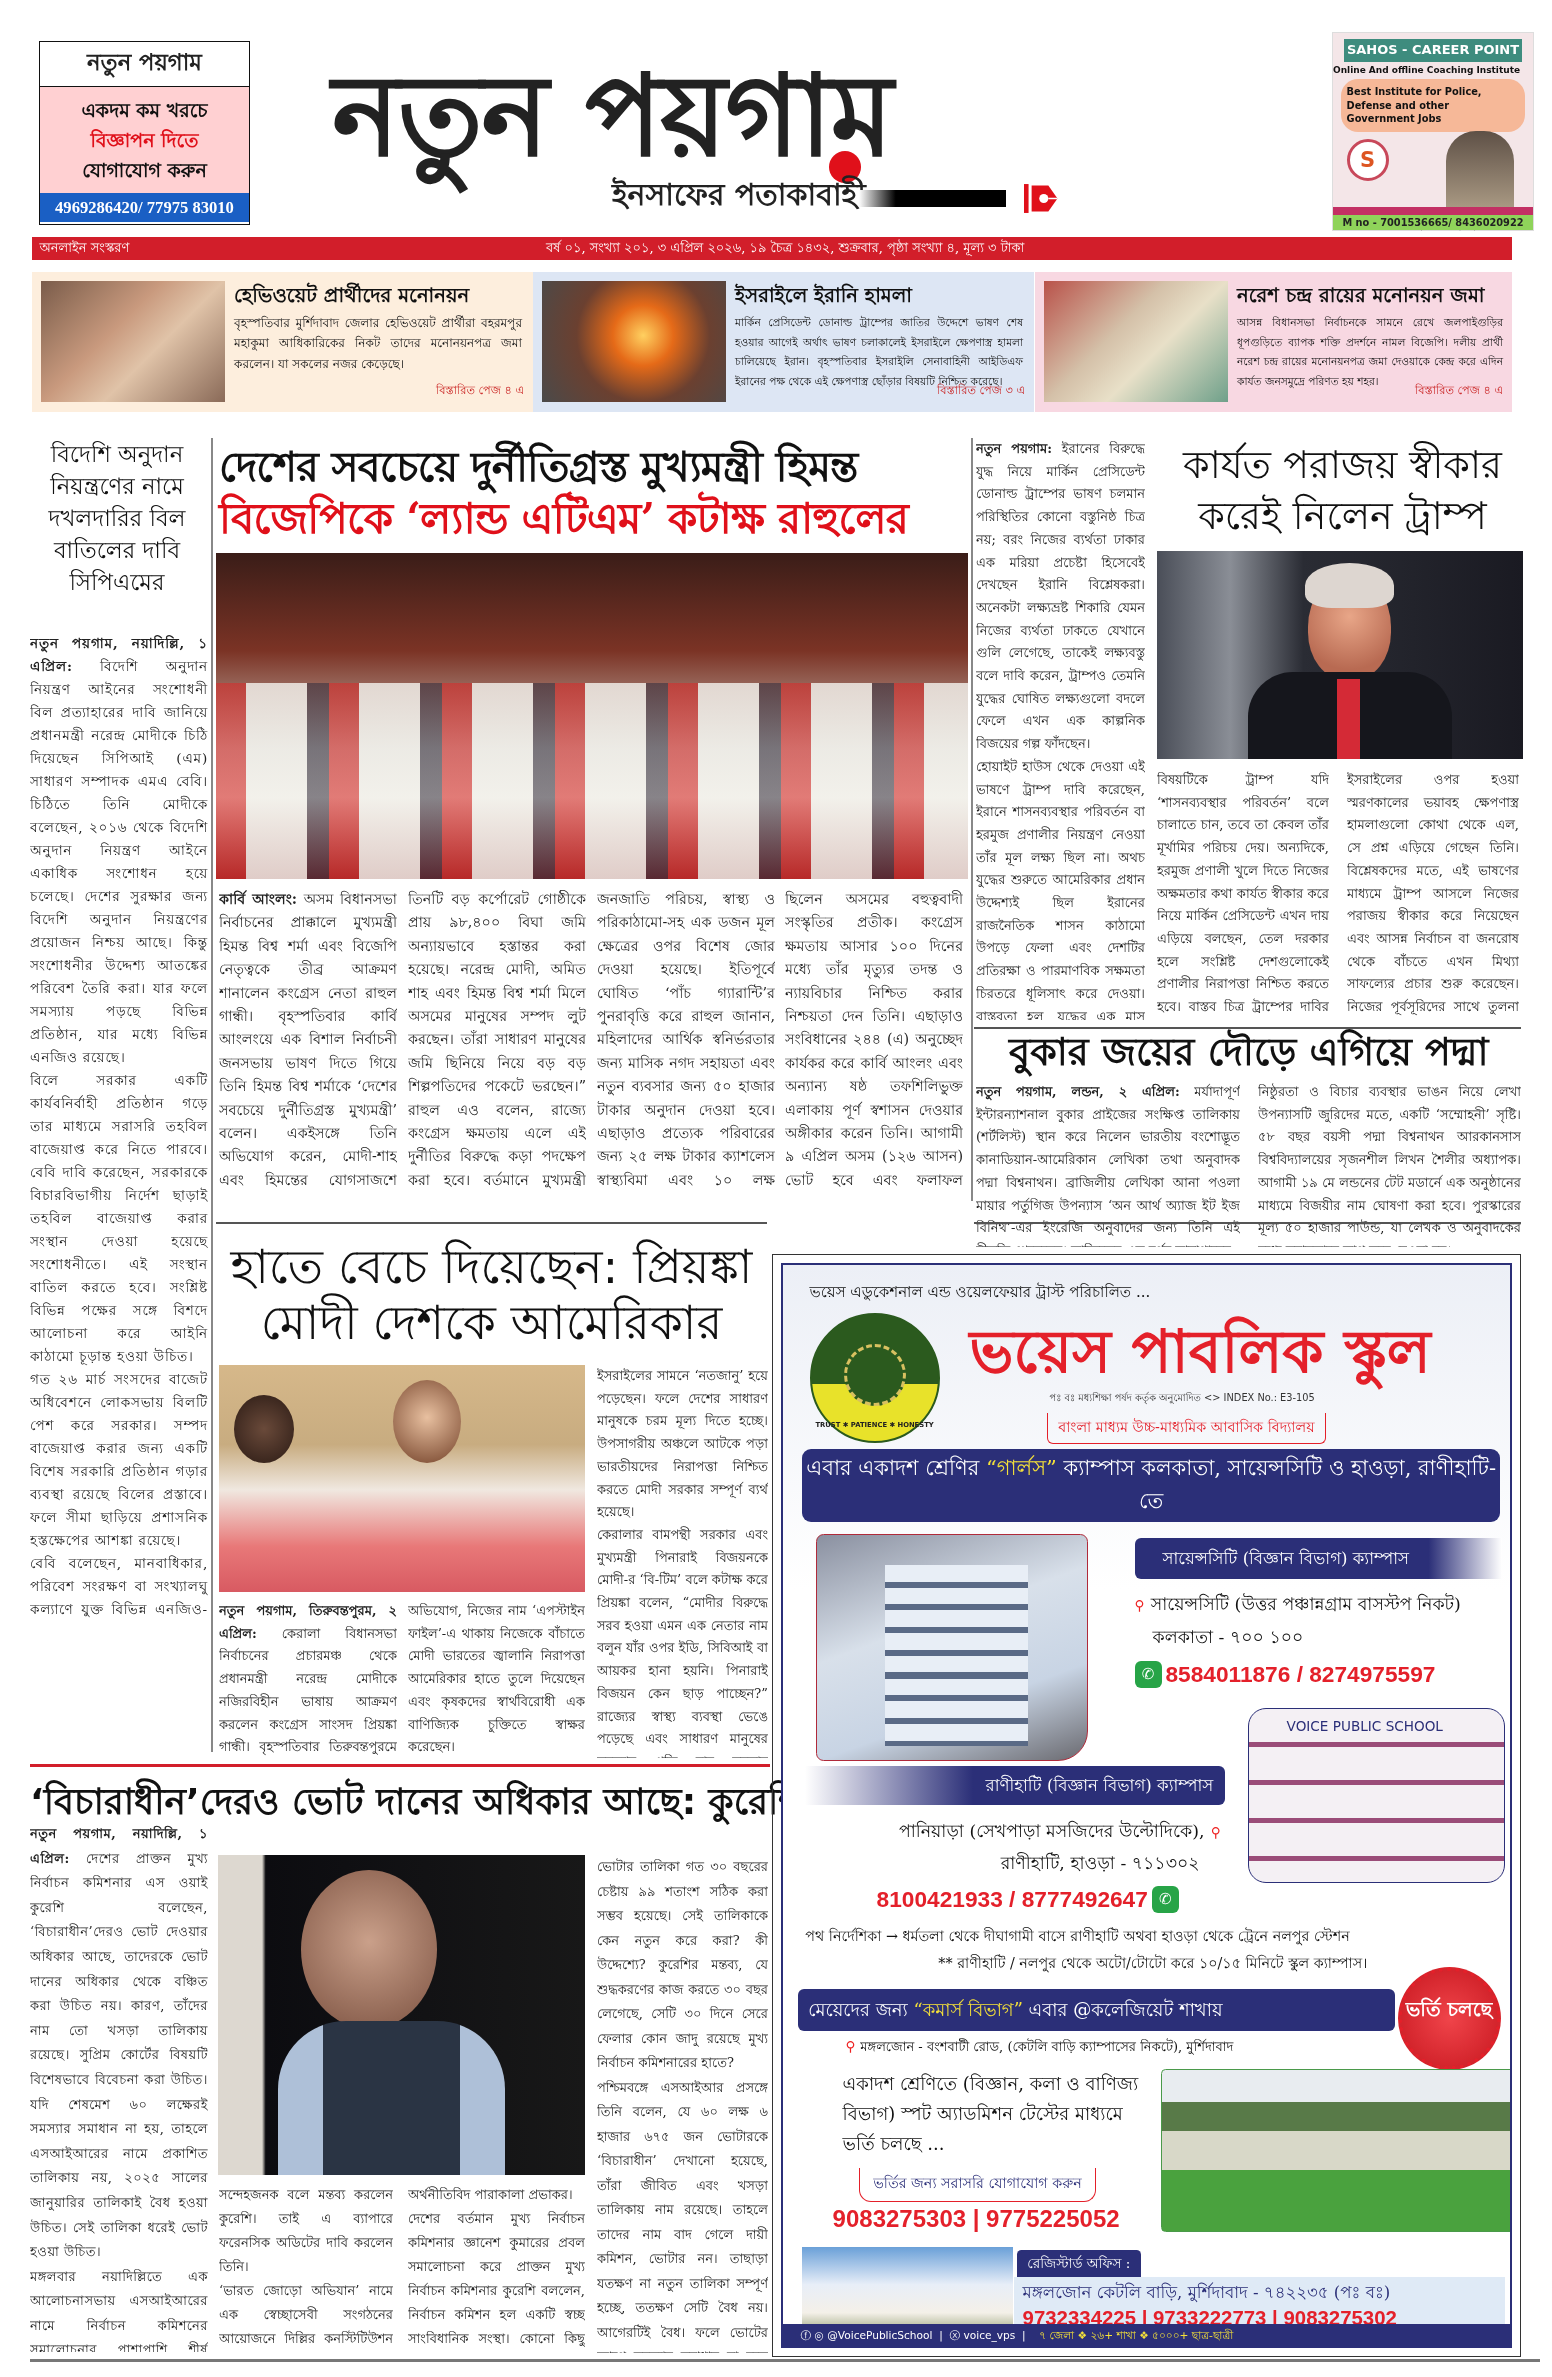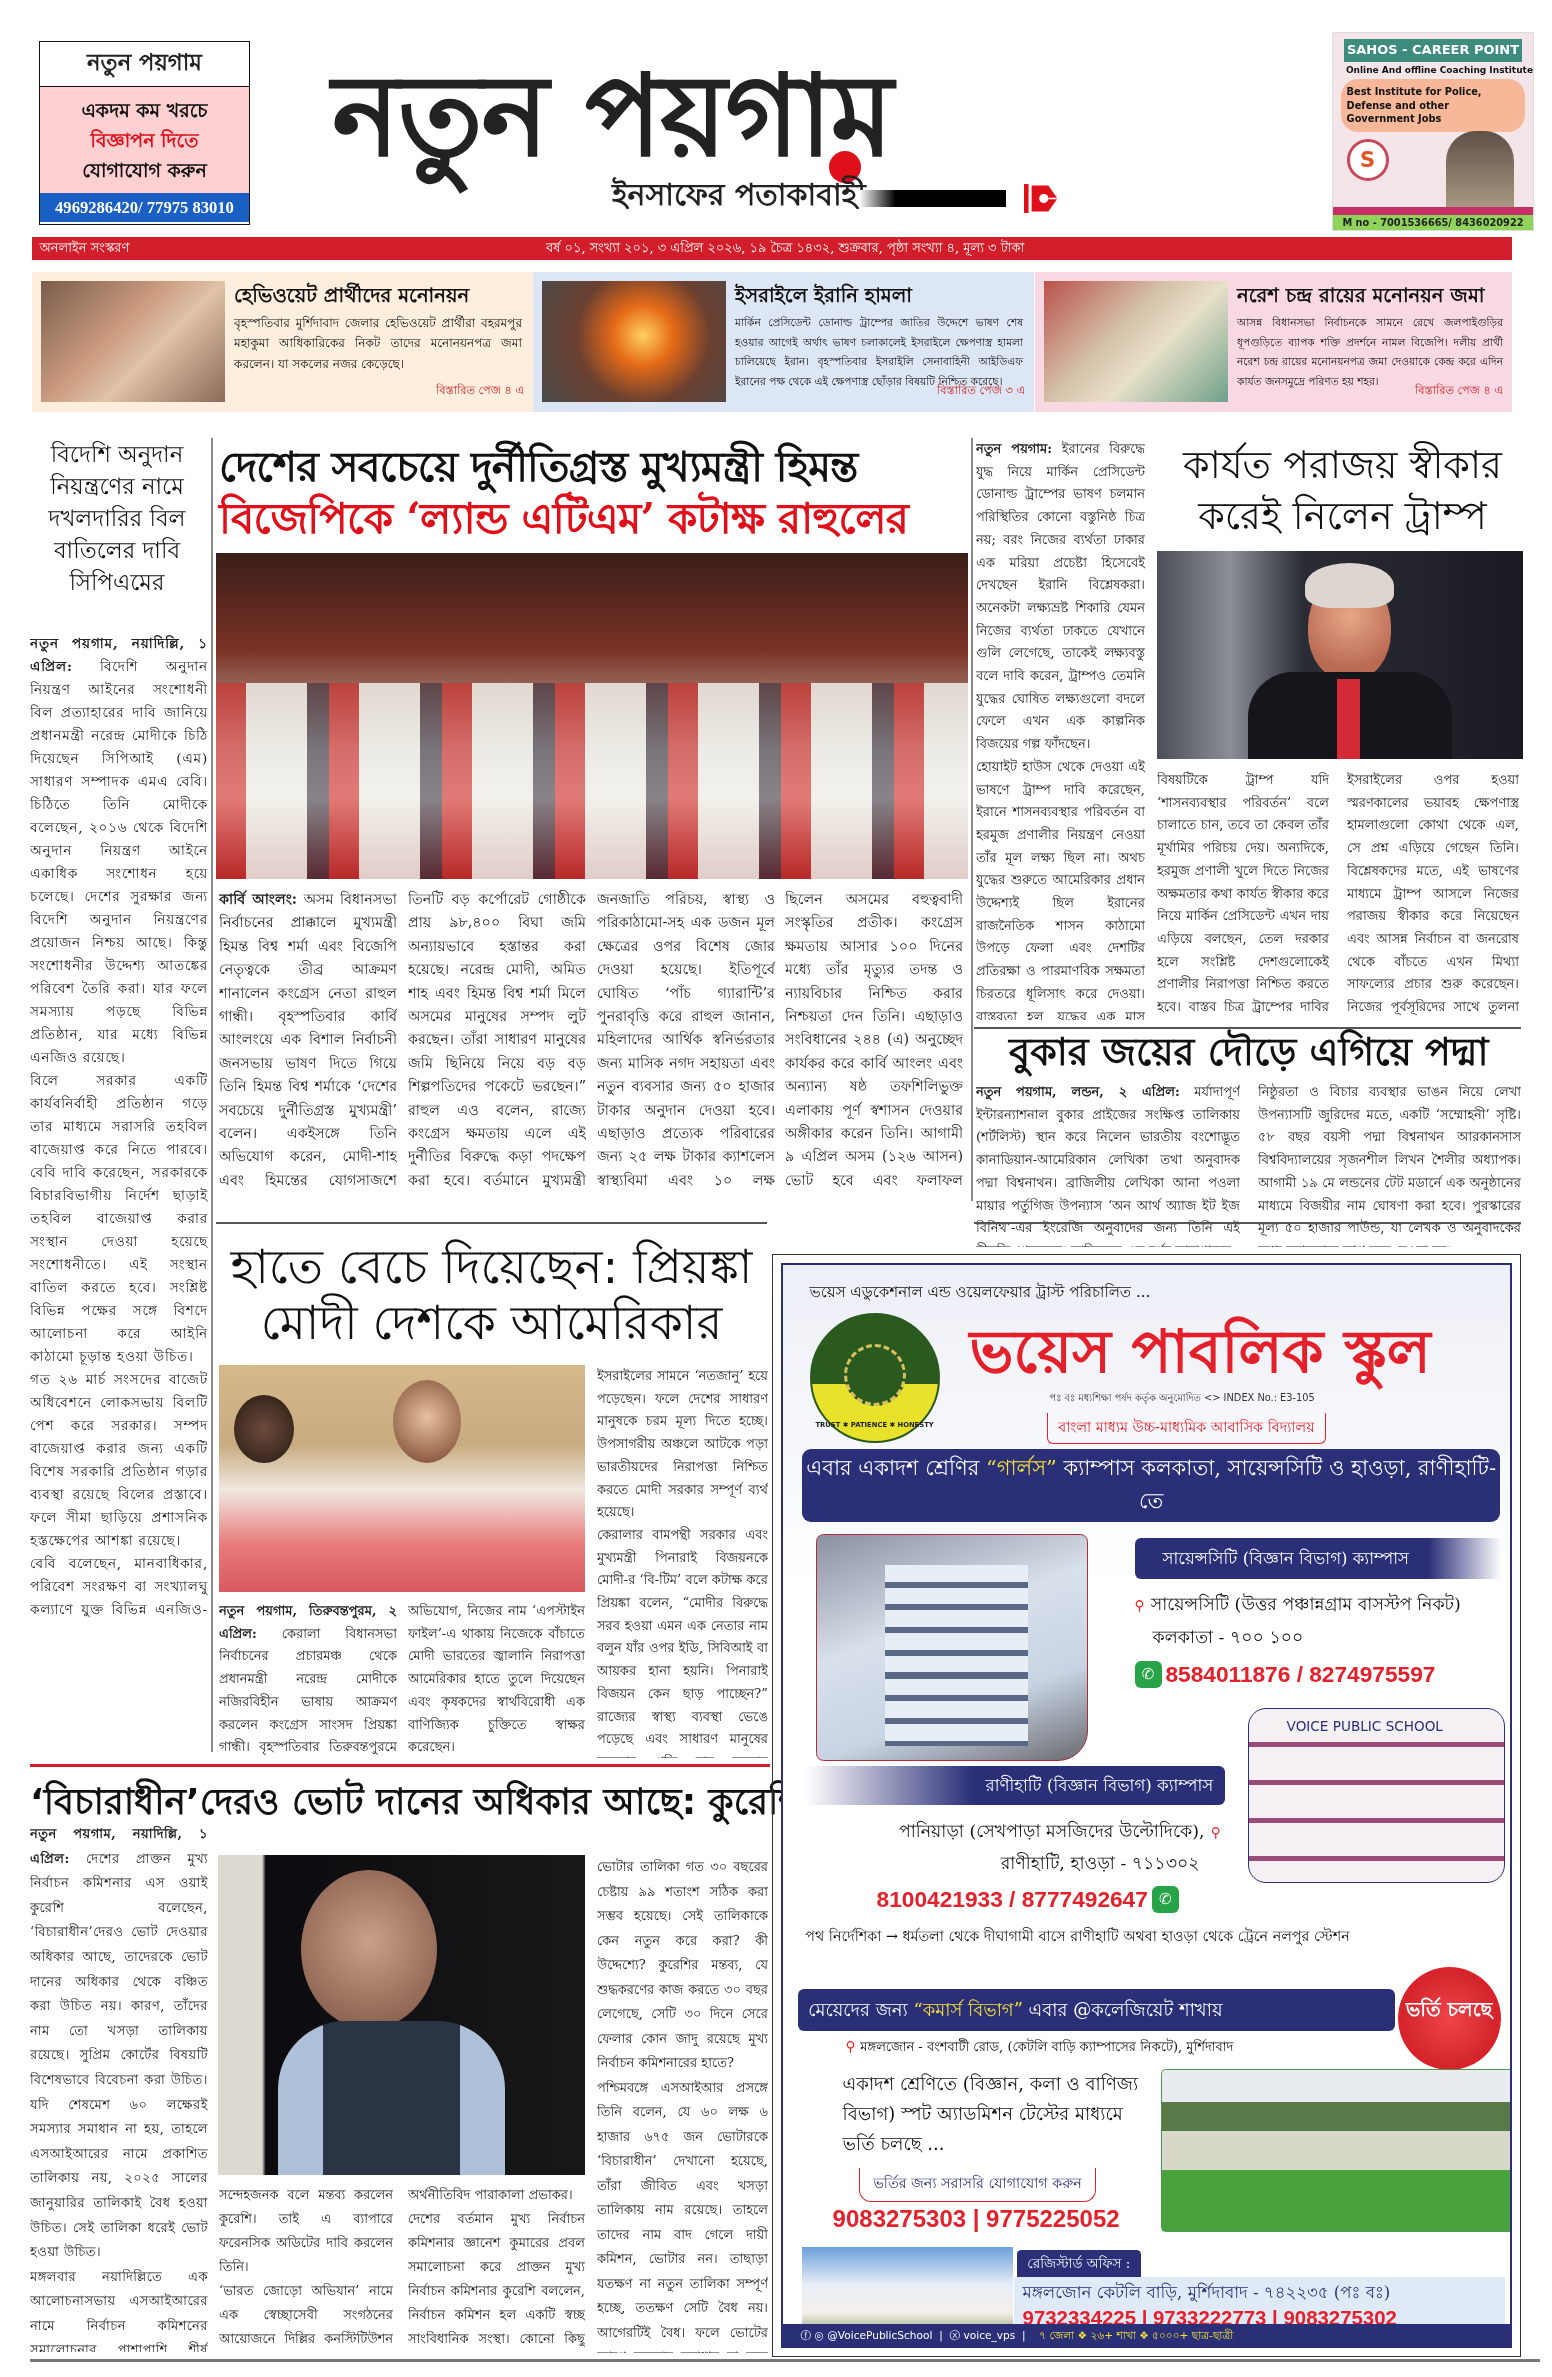--- a/index.html
+++ b/index.html
@@ -16,21 +16,21 @@
 #leftad .pink{background:#ffd0d2;height:106px;display:flex;flex-direction:column;align-items:center;justify-content:center;gap:3px}
 #leftad .pink span{font-size:19px;font-weight:bold;line-height:27px}
 #leftad .phone{background:#1a5fc4;color:#fff;font-size:16.6px;font-weight:bold;text-align:center;height:29px;line-height:29px;font-family:"Liberation Serif",serif}
 #masthead-title{left:332px;top:60px;font-size:113px;font-weight:bold;letter-spacing:-1.5px;color:#222;line-height:113px;font-family:"DejaVu Sans",sans-serif}
 #tagline{left:612px;top:171px;font-size:30px;color:#222;font-weight:bold;font-family:"DejaVu Sans",sans-serif}
 #tagline-bar{left:859px;top:190px;width:147px;height:16.6px;background:linear-gradient(90deg,#fff,#000 25%,#000)}
 #pen{left:1024px;top:181px;width:35px;height:35px}
 #redot{left:829px;top:151px;width:32px;height:32px;border-radius:50%;background:#e0101a}
 #rightad{left:1332px;top:32px;width:202px;height:199px;background:#f4e6e8;border:0.8px solid #ddd}
 #rightad .t1{margin:6px 10.6px 0;background:#3e8c7e;color:#fff;font-size:13px;font-weight:bold;text-align:center;height:22.7px;line-height:22.7px}
-#rightad .t2{font-size:9px;font-weight:bold;text-align:right;margin-top:3px}
+#rightad .t2{font-size:9px;font-weight:bold;text-align:left;margin-top:3px}
 #rightad .t3{margin:4.5px 7.6px 0;background:#f6b898;border-radius:17px;font-size:9.8px;font-weight:bold;padding:6px 6px;line-height:13.6px}
 #rightad .emb{position:absolute;left:13.6px;top:106px;width:42px;height:42px;border-radius:50%;border:3px solid #c8485a;background:#fff;color:#d52;font-size:21px;font-weight:bold;text-align:center;line-height:36px}
 #rightad .person{position:absolute;left:113px;top:98px;width:68px;height:76px;background:linear-gradient(#5e5046,#a89882);border-radius:30px 30px 0 0}
 #rightad .bar1{position:absolute;left:0;top:174px;width:100%;height:9px;background:#c33064}
 #rightad .addr{position:absolute;left:0;top:184px;width:100%;font-size:8.3px;text-align:center}
 #rightad .mno{position:absolute;left:0;bottom:0;width:100%;height:15px;background:#8fd35a;font-size:9.8px;font-weight:bold;text-align:center;line-height:15px;color:#222}
 
 #strip{left:32px;top:237px;width:1480px;height:22.7px;background:#d21e2a;color:#fff;font-size:13px;line-height:22.7px}
 #strip .l{position:absolute;left:7.6px}
 #strip .r{position:absolute;left:514px}
@@ -216,20 +216,21 @@
       <div style="padding-right:21px">রাণীহাটি, হাওড়া - ৭১১৩০২</div>
     </div>
     <div class="abs" style="left:94px;top:621px">
       <span class="redn" style="font-size:22.7px;vertical-align:middle">8100421933 / 8777492647</span>
       <span class="wa">✆</span>
     </div>
     <div class="photo" style="left:465px;top:443px;width:257px;height:175px;border:1.5px solid #2b2f78;border-radius:18px;background:repeating-linear-gradient(180deg,#f4f0f4 0 33px,#9a4c78 33px 38px)">
       <div class="sans" style="position:absolute;left:38px;top:9px;font-size:13.6px;font-weight:normal;color:#2b2f78">VOICE PUBLIC SCHOOL</div>
     </div>
     <div class="abs" style="left:22.7px;top:660px;width:695px;font-size:14.3px">পথ নির্দেশিকা → ধর্মতলা থেকে দীঘাগামী বাসে রাণীহাটি অথবা হাওড়া থেকে ট্রেনে নলপুর স্টেশন</div>
+    <div class="abs" style="left:22.7px;top:687px;width:695px;text-align:center;font-size:14.3px">** রাণীহাটি / নলপুর থেকে অটো/টোটো করে ১০/১৫ মিনিটে স্কুল ক্যাম্পাস।</div>
     <div class="abs navy" style="left:15px;top:724px;width:597px;height:42px;line-height:42px;padding-left:10.6px;border-radius:6px;font-size:18px">
       <span>মেয়েদের জন্য </span><span style="color:#f4e03a">“কমার্স বিভাগ”</span><span> এবার @কলেজিয়েট শাখায়</span>
     </div>
     <div class="abs" style="left:615px;top:702px;width:103px;height:103px;border-radius:50%;background:radial-gradient(circle,#f0444a,#c81820);border:4.5px dotted #e4202a;color:#fff;font-size:19.6px;font-weight:bold;text-align:center;padding-top:26px;line-height:26px;font-family:'DejaVu Sans',sans-serif">ভর্তি চলছে</div>
     <div class="abs" style="left:63px;top:772px;font-size:13px"><span class="pin">⚲</span> <span>মঙ্গলজোন - বংশবাটী রোড, (কেটলি বাড়ি ক্যাম্পাসের নিকটে), মুর্শিদাবাদ</span></div>
     <div class="abs" style="left:42px;top:804px;width:317px;font-size:18px;line-height:30px;padding-left:18px;border-left:0">একাদশ শ্রেণিতে (বিজ্ঞান, কলা ও বাণিজ্য বিভাগ) স্পট অ্যাডমিশন টেস্টের মাধ্যমে ভর্তি চলছে ...</div>
     <div class="abs" style="left:76px;top:903px;padding:4.5px 13.6px;border:1.5px solid #e4202a;border-top:none;border-radius:0 0 12px 12px;color:#2b2f78;font-size:14.3px">ভর্তির জন্য সরাসরি যোগাযোগ করুন</div>
     <div class="abs redn" style="left:50px;top:940px;font-size:24px">9083275303 | 9775225052</div>
     <div class="photo" style="left:378px;top:804px;width:358px;height:163px;border:1.5px solid #4a9a4a;border-radius:4.5px;background:linear-gradient(180deg,#e8ecf0 0 20%,#587a48 20% 38%,#d8d8c8 38% 62%,#4aa23e 62% 100%)"></div>
     <div class="photo" style="left:19.6px;top:982px;width:211px;height:94px;background:linear-gradient(180deg,#6aa0d8 0%,#e8eef8 40%,#f4f0e8 70%,#7a8a58 100%)"></div>

